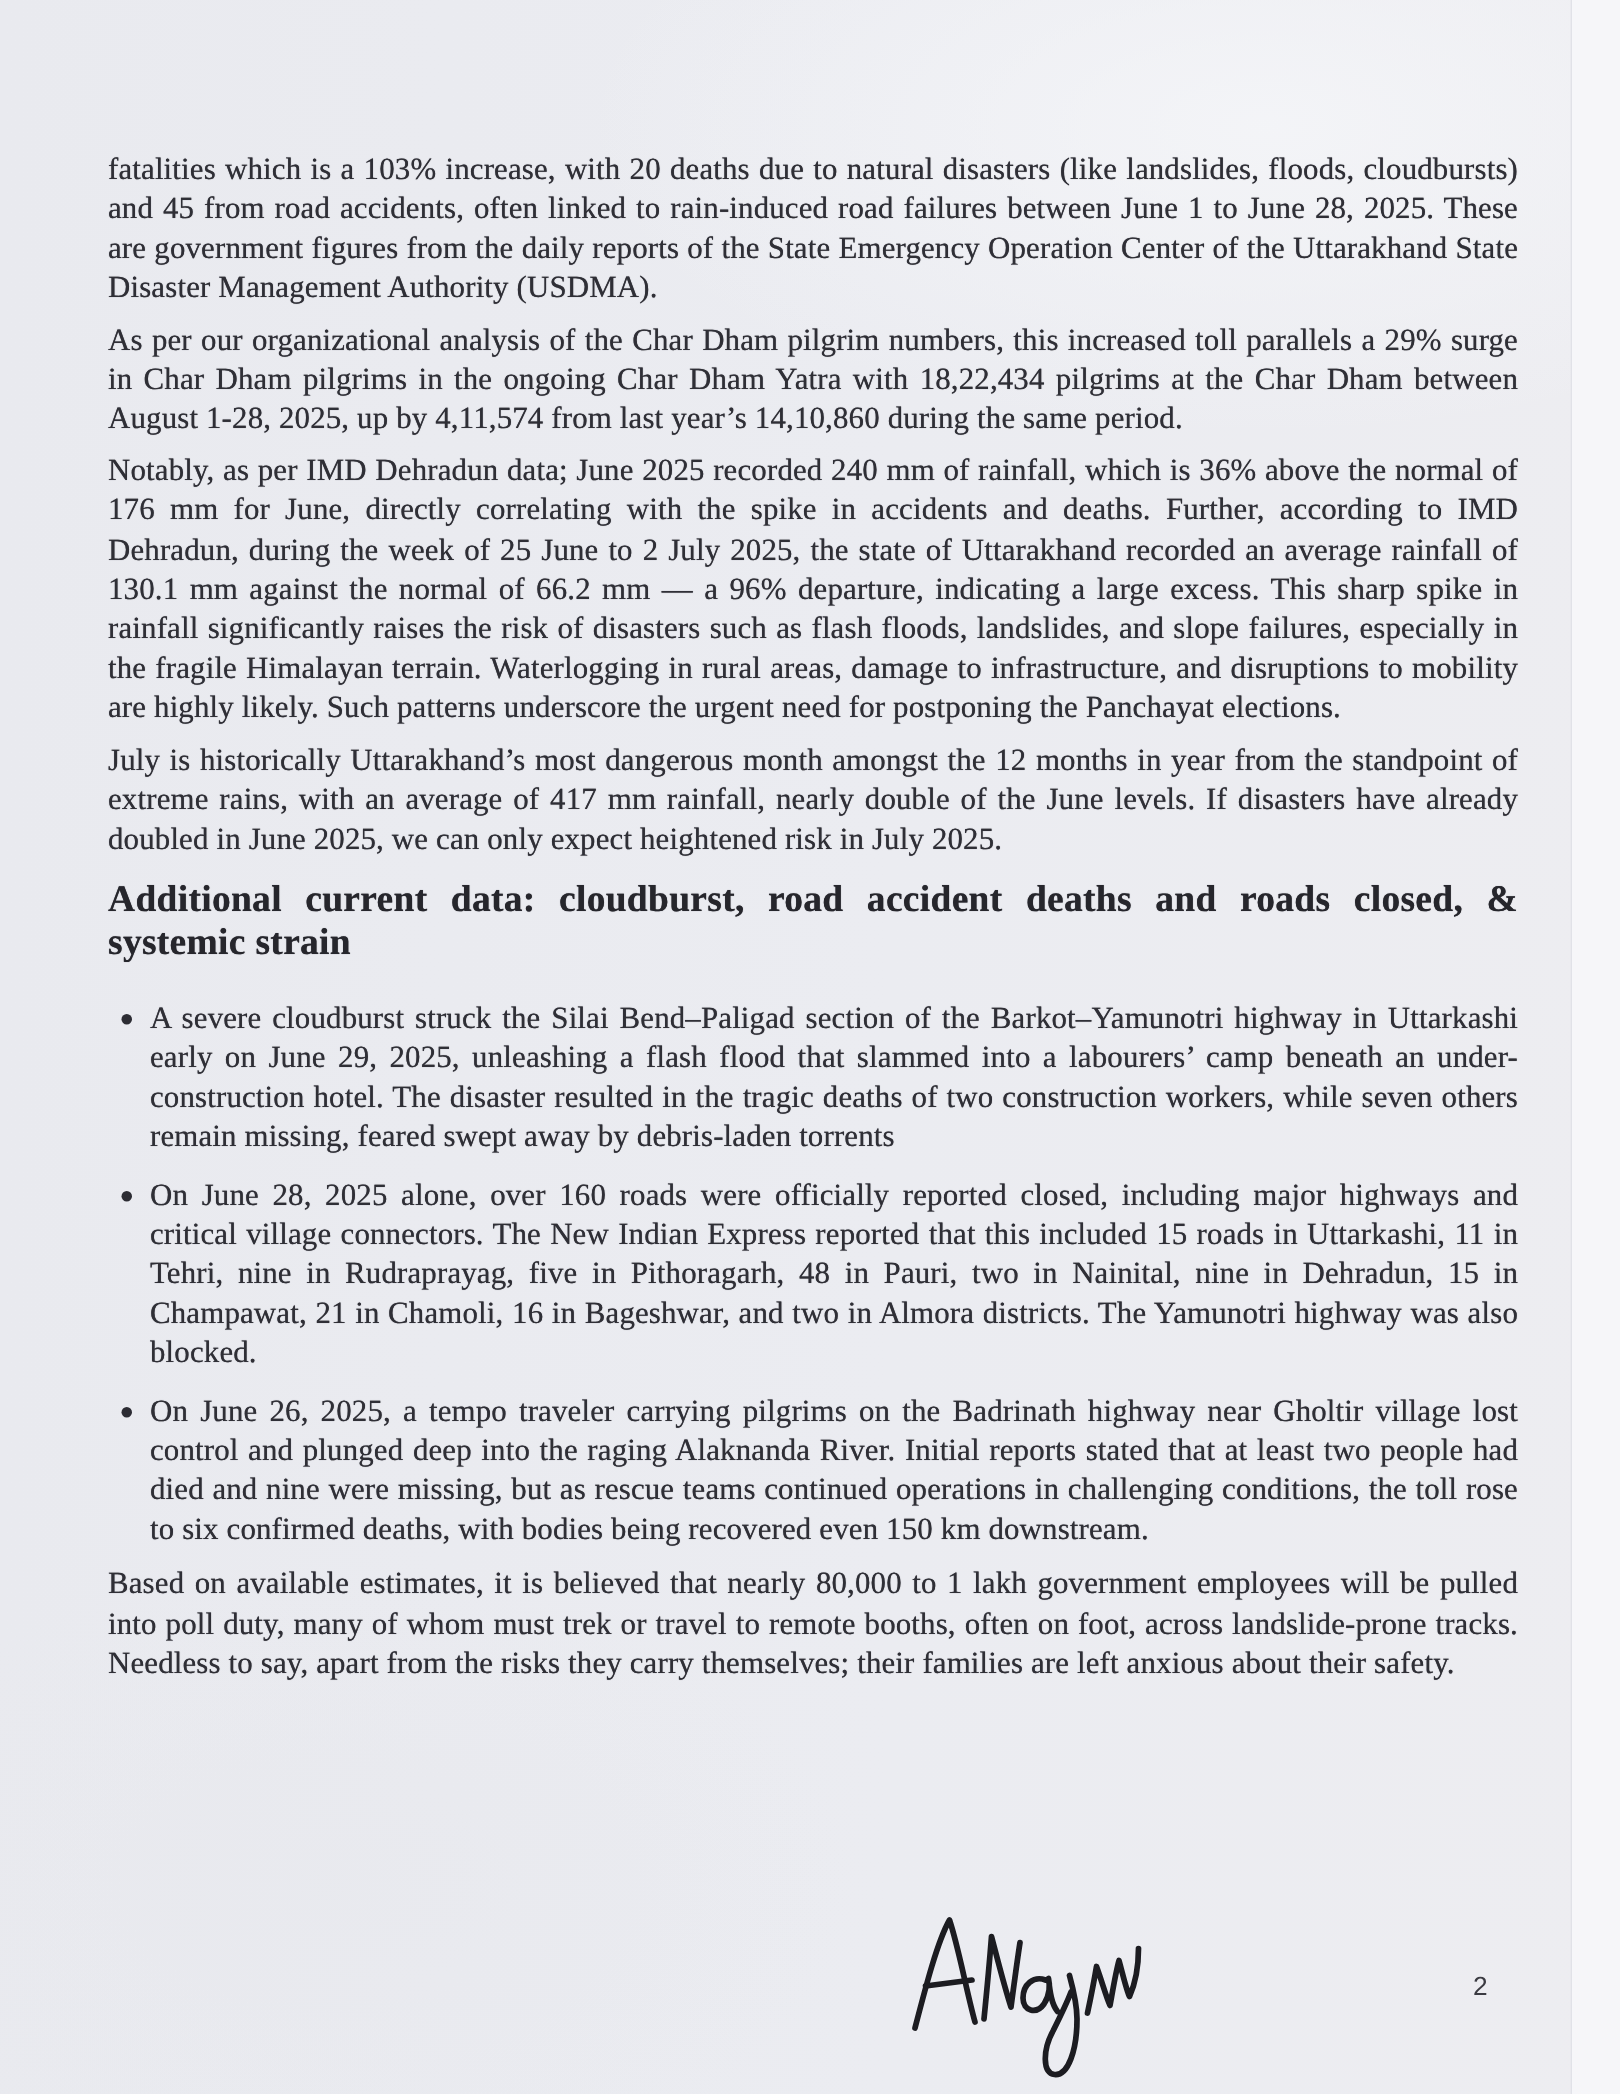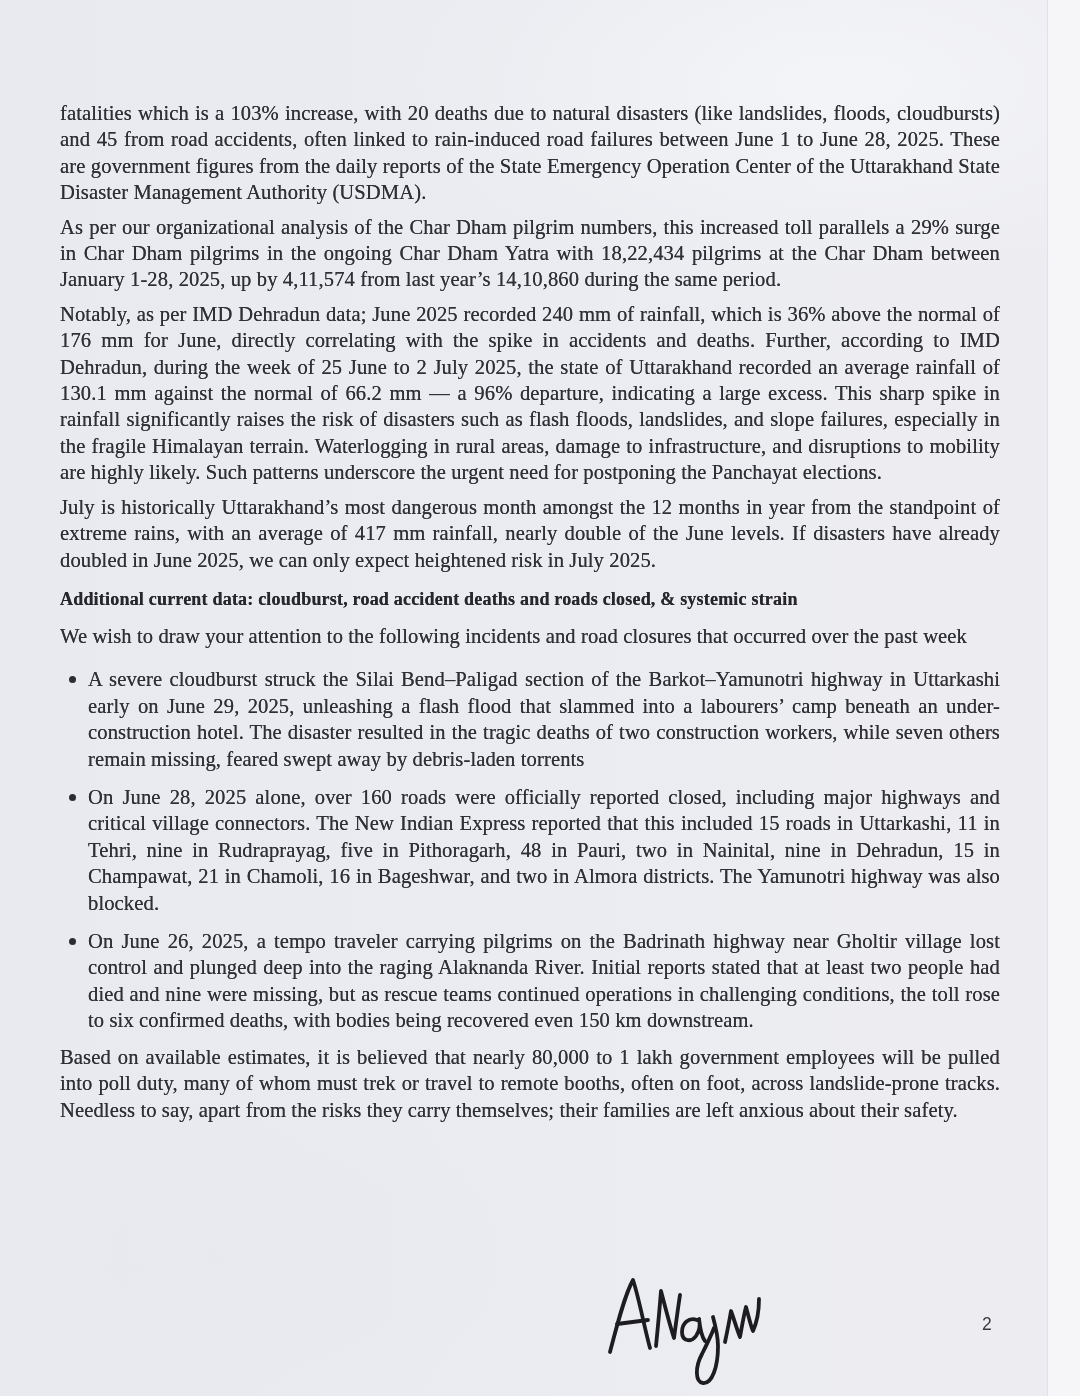--- a/index.html
+++ b/index.html
@@ -16,37 +16,37 @@
     color: #2f2f36;
   }
   .scan-strip {
     position: absolute; top: 0; right: 0;
     width: 33px; height: 100%;
     background: #f6f6f9;
     border-left: 1px solid #e1e2e8;
   }
   .content {
     position: absolute;
-    left: 60px; top: 100px;
+    left: 72px; top: 100px;
     width: 940px;
     font-size: 20.6px;
     line-height: 26.4px;
     letter-spacing: .1px;
     text-align: justify;
     text-shadow: 0 0 .45px rgba(42,42,50,.85);
   }
   .content p { margin-bottom: 8px; }
   .content p.ragged { text-align: left; line-height: 28px; margin-top: 2px; }
   h2.section-heading {
-    font-size: 18px;
+    font-size: 25px;
     line-height: 29.5px;
     font-weight: 700;
     letter-spacing: .2px;
     color: #26262c;
-    margin: 12px 0 8px;
+    margin: 12px 0 22px;
   }
   ul.bullets {
     list-style: none;
     margin: 16px 0 10px;
   }
   ul.bullets li {
     position: relative;
     padding-left: 28px;
     margin-bottom: 2px;
     margin-top: 12px;
@@ -74,29 +74,28 @@
 </style>
 </head>
 <body>
 
 <div class="scan-strip"></div>
 
 <div class="content">
 
   <p>fatalities which is a 103% increase, with 20 deaths due to natural disasters (like landslides, floods, cloudbursts) and 45 from road accidents, often linked to rain-induced road failures between June 1 to June 28, 2025. These are government figures from the daily reports of the State Emergency Operation Center of the Uttarakhand State Disaster Management Authority (USDMA).</p>
 
-  <p>As per our organizational analysis of the Char Dham pilgrim numbers, this increased toll parallels a 29% surge in Char Dham pilgrims in the ongoing Char Dham Yatra with 18,22,434 pilgrims at the Char Dham between January 1-28, 2025, up by 4,11,574 from last year’s 14,10,860 during the same period.</p>
+  <p>As per our organizational analysis of the Char Dham pilgrim numbers, this increased toll parallels a 29% surge in Char Dham pilgrims in the ongoing Char Dham Yatra with 18,22,434 pilgrims at the Char Dham between August 1-28, 2025, up by 4,11,574 from last year’s 14,10,860 during the same period.</p>
 
   <p>Notably, as per IMD Dehradun data; June 2025 recorded 240 mm of rainfall, which is 36% above the normal of 176 mm for June, directly correlating with the spike in accidents and deaths. Further, according to IMD Dehradun, during the week of 25 June to 2 July 2025, the state of Uttarakhand recorded an average rainfall of 130.1 mm against the normal of 66.2 mm — a 96% departure, indicating a large excess. This sharp spike in rainfall significantly raises the risk of disasters such as flash floods, landslides, and slope failures, especially in the fragile Himalayan terrain. Waterlogging in rural areas, damage to infrastructure, and disruptions to mobility are highly likely. Such patterns underscore the urgent need for postponing the Panchayat elections.</p>
 
   <p>July is historically Uttarakhand’s most dangerous month amongst the 12 months in year from the standpoint of extreme rains, with an average of 417 mm rainfall, nearly double of the June levels. If disasters have already doubled in June 2025, we can only expect heightened risk in July 2025.</p>
 
   <h2 class="section-heading">Additional current data: cloudburst, road accident deaths and roads closed, &amp; systemic strain</h2>
 
-  <p class="ragged">We wish to draw your attention to the following incidents and road closures that occurred over the past week</p>
 
   <ul class="bullets">
     <li>A severe cloudburst struck the Silai Bend–Paligad section of the Barkot–Yamunotri highway in Uttarkashi early on June 29, 2025, unleashing a flash flood that slammed into a labourers’ camp beneath an under-construction hotel. The disaster resulted in the tragic deaths of two construction workers, while seven others remain missing, feared swept away by debris-laden torrents</li>
     <li>On June 28, 2025 alone, over 160 roads were officially reported closed, including major highways and critical village connectors. The New Indian Express reported that this included 15 roads in Uttarkashi, 11 in Tehri, nine in Rudraprayag, five in Pithoragarh, 48 in Pauri, two in Nainital, nine in Dehradun, 15 in Champawat, 21 in Chamoli, 16 in Bageshwar, and two in Almora districts. The Yamunotri highway was also blocked.</li>
     <li>On June 26, 2025, a tempo traveler carrying pilgrims on the Badrinath highway near Gholtir village lost control and plunged deep into the raging Alaknanda River. Initial reports stated that at least two people had died and nine were missing, but as rescue teams continued operations in challenging conditions, the toll rose to six confirmed deaths, with bodies being recovered even 150 km downstream.</li>
   </ul>
 
   <p>Based on available estimates, it is believed that nearly 80,000 to 1 lakh government employees will be pulled into poll duty, many of whom must trek or travel to remote booths, often on foot, across landslide-prone tracks. Needless to say, apart from the risks they carry themselves; their families are left anxious about their safety.</p>
 
 </div>

